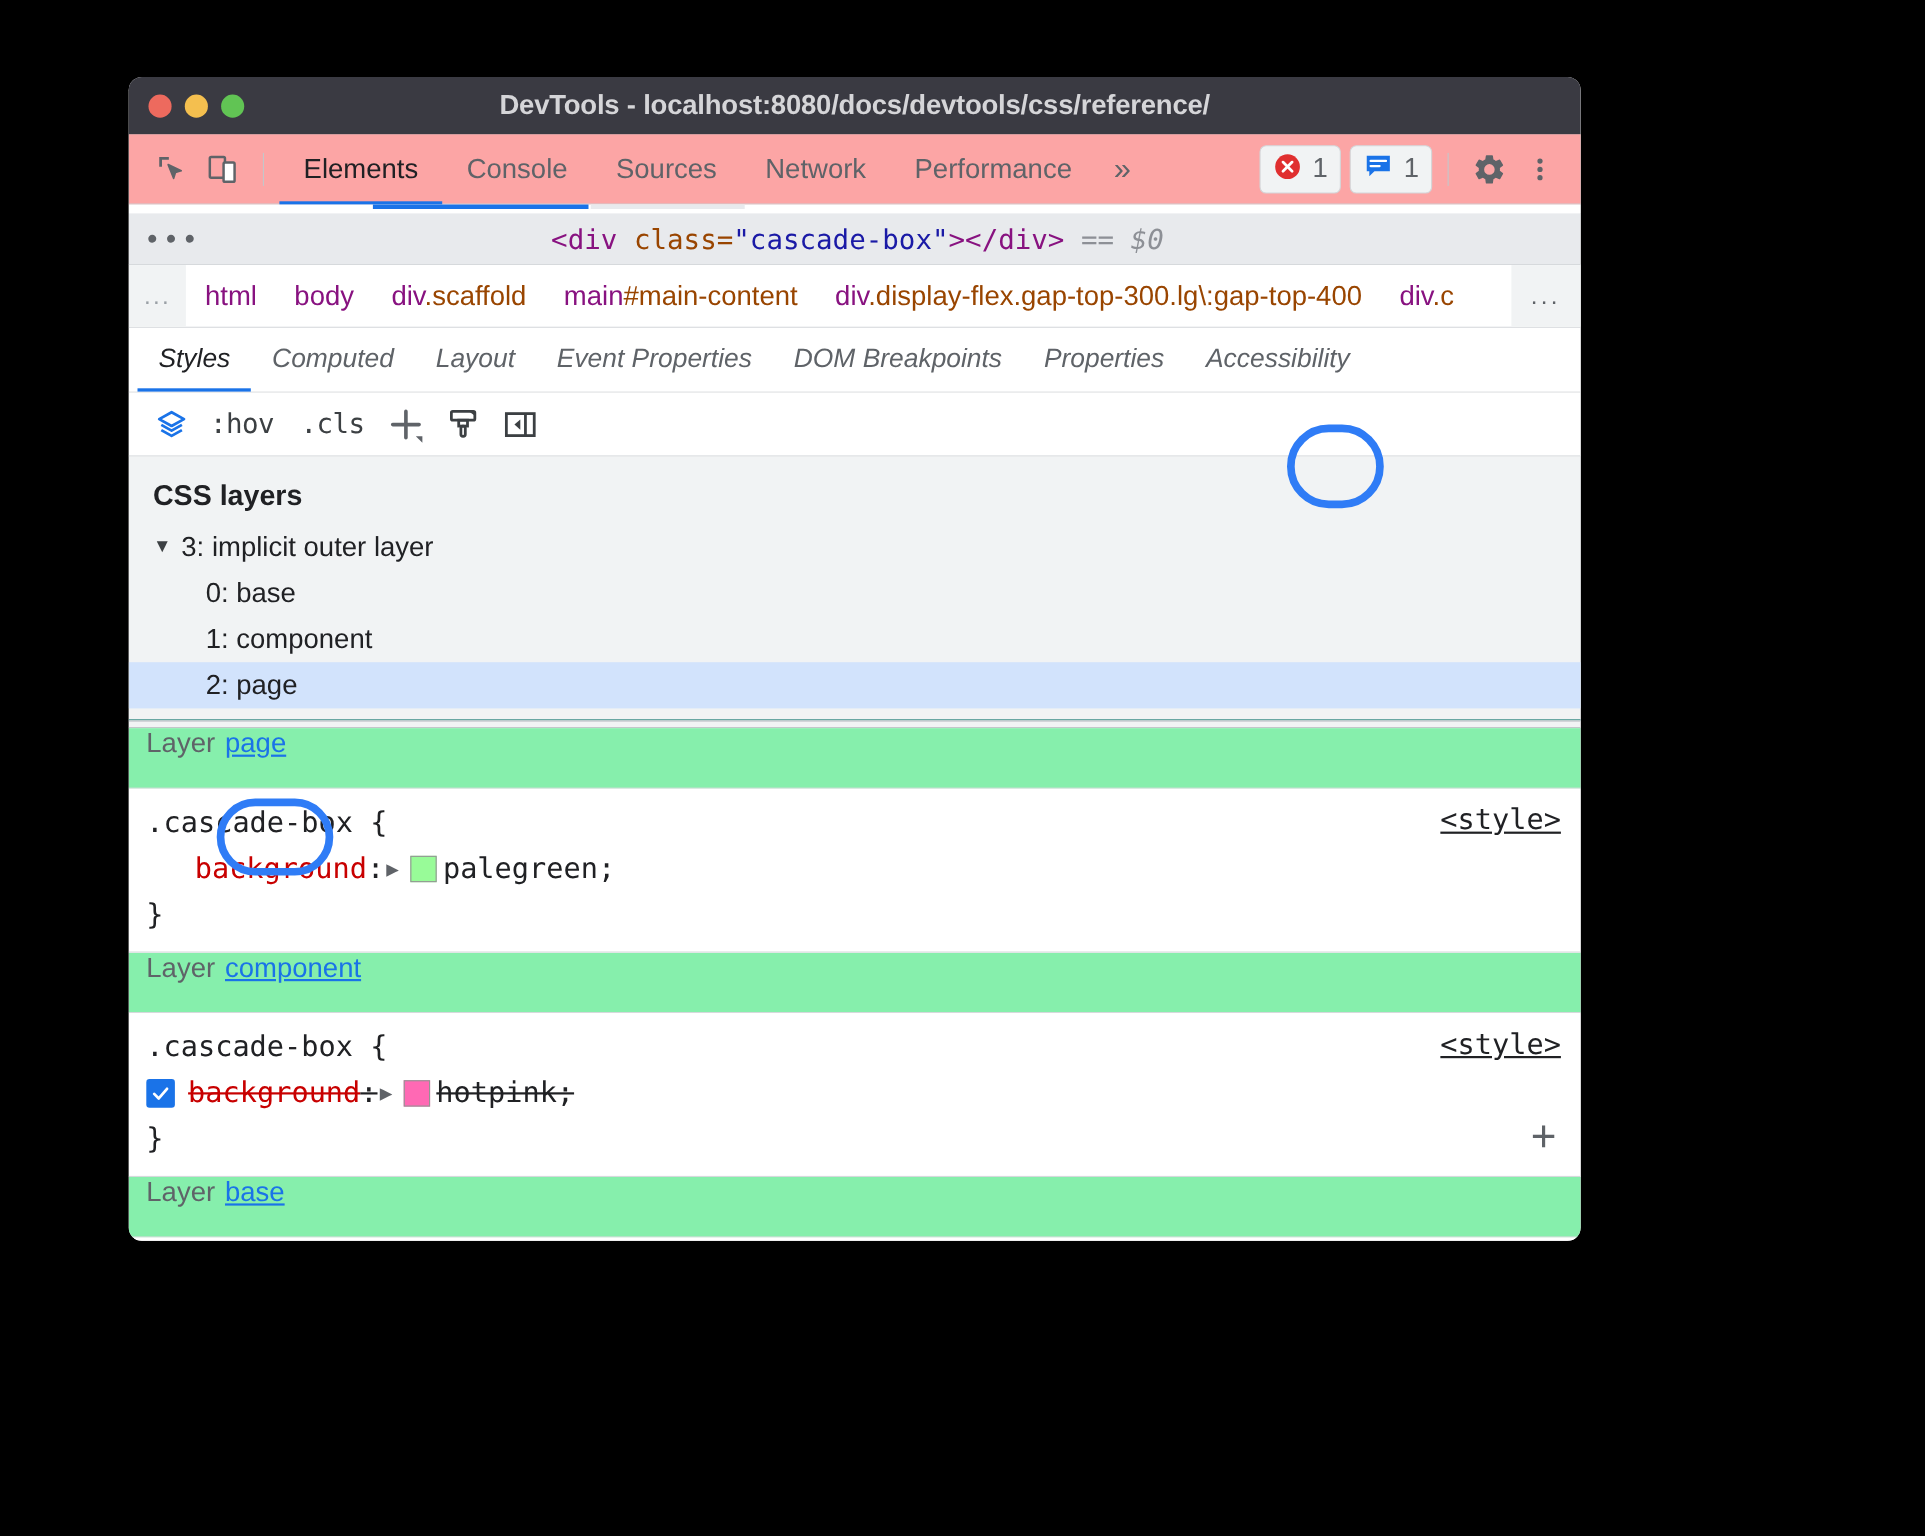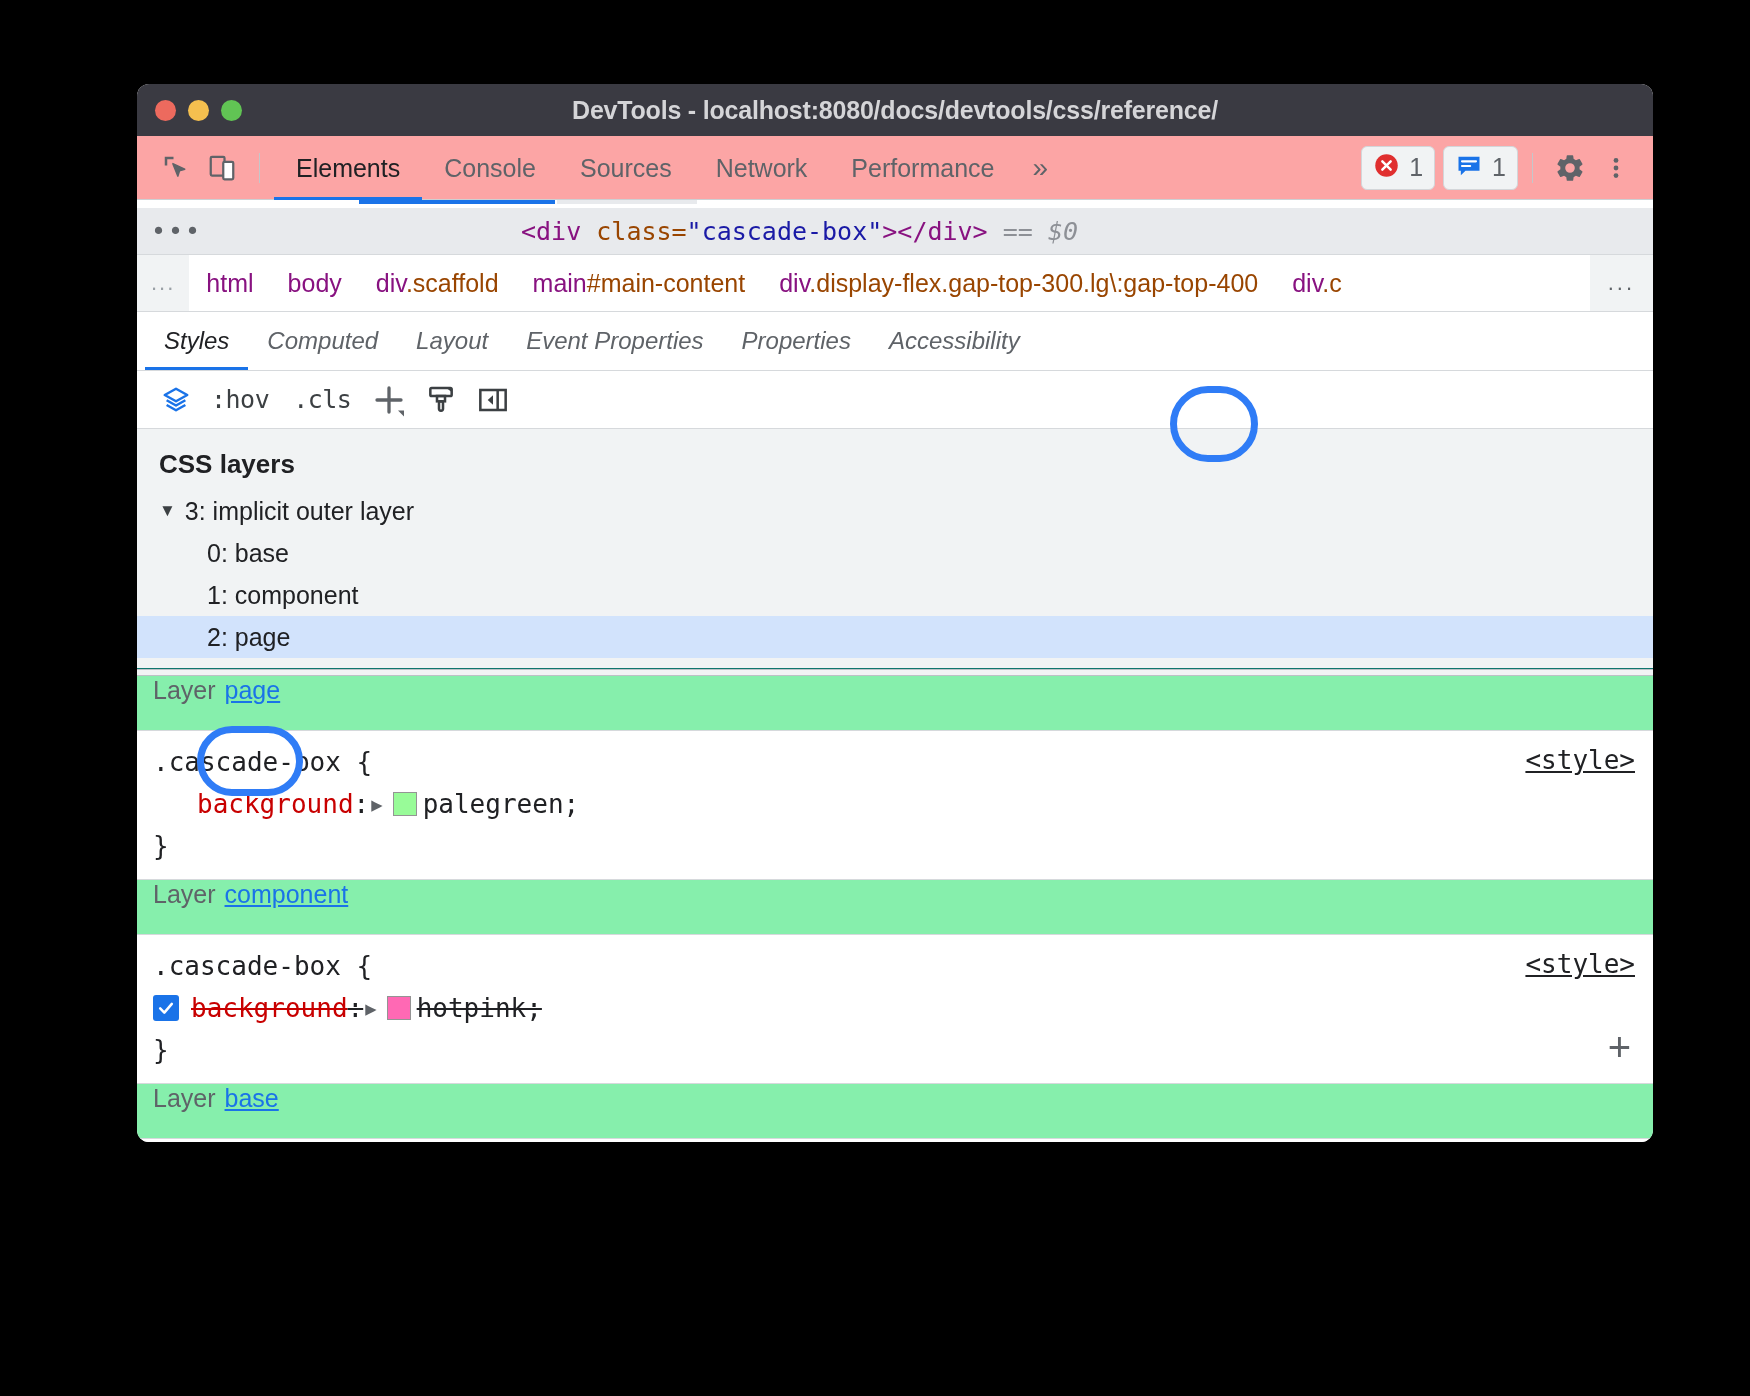--- a/index.html
+++ b/index.html
@@ -16,28 +16,27 @@
     position: relative;
     width: 1750px;
     height: 1396px;
     background: #000000;
   }
 
   
   .window {
     position: absolute;
     left: 117px;
-    top: 84px;
-    width: 1516px;
+    top: 70px;
+    width: 1320px;
     height: 1058px;
     border-radius: 12px;
     overflow: hidden;
     background: #ffffff;
     box-shadow: 0 0 0 1px rgba(0,0,0,0.4);
-    margin-left: 20px;
   }
 
   .titlebar {
     height: 52px;
     background: #3a3a42;
     position: relative;
     display: flex;
     align-items: center;
     justify-content: center;
   }
@@ -463,20 +462,21 @@
       <div class="bc-item"><span>div</span><span class="sub">.display-flex.gap-top-300.lg\:gap-top-400</span></div>
       <div class="bc-item"><span>div</span><span class="sub">.c</span></div>
       <div class="bc-right-ell">...</div>
     </div>
 
     <div class="pane-tabs">
       <div class="pane-tab active">Styles</div>
       <div class="pane-tab">Computed</div>
       <div class="pane-tab">Layout</div>
       <div class="pane-tab">Event Properties</div>
+      <div class="pane-tab">DOM Breakpoints</div>
       <div class="pane-tab">Properties</div>
       <div class="pane-tab">Accessibility</div>
     </div>
 
     <div class="filter-row">
       <div class="layers-btn">
         <svg width="30" height="30" viewBox="0 0 24 24">
           <path d="M12 3 L21 8 L12 13 L3 8 Z" fill="none" stroke="#1a73e8" stroke-width="2" stroke-linejoin="round"></path>
           <path d="M4.5 12.2 L12 16.4 L19.5 12.2" fill="none" stroke="#1a73e8" stroke-width="2" stroke-linejoin="round"></path>
           <path d="M4.5 16 L12 20.2 L19.5 16" fill="none" stroke="#1a73e8" stroke-width="2" stroke-linejoin="round"></path>

